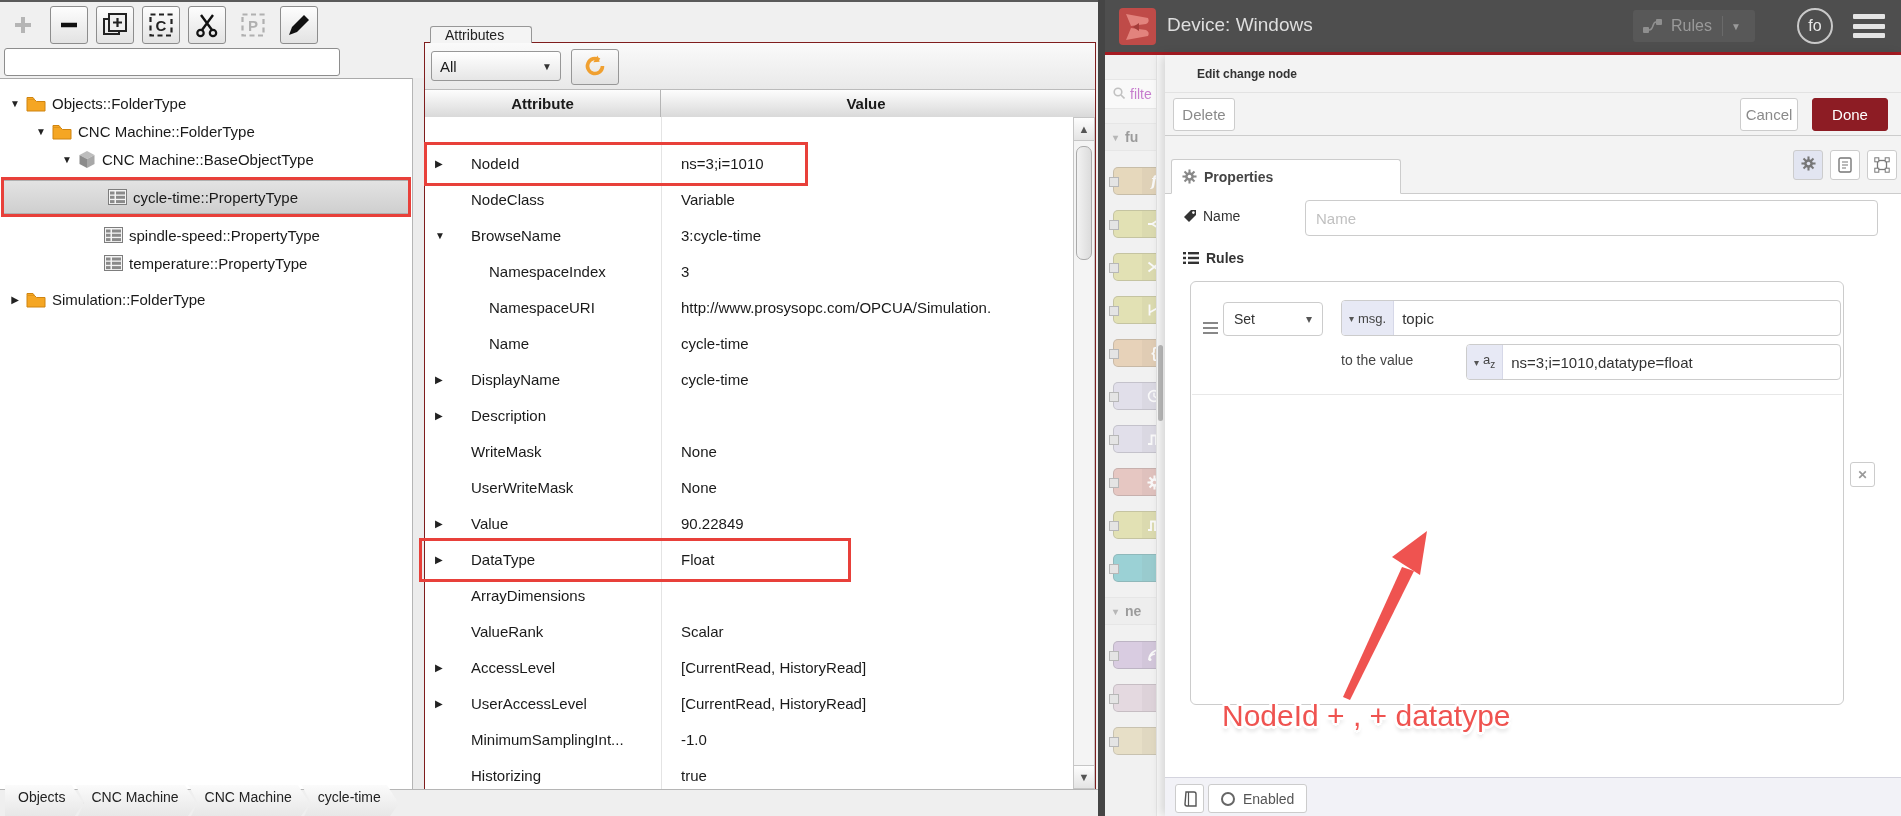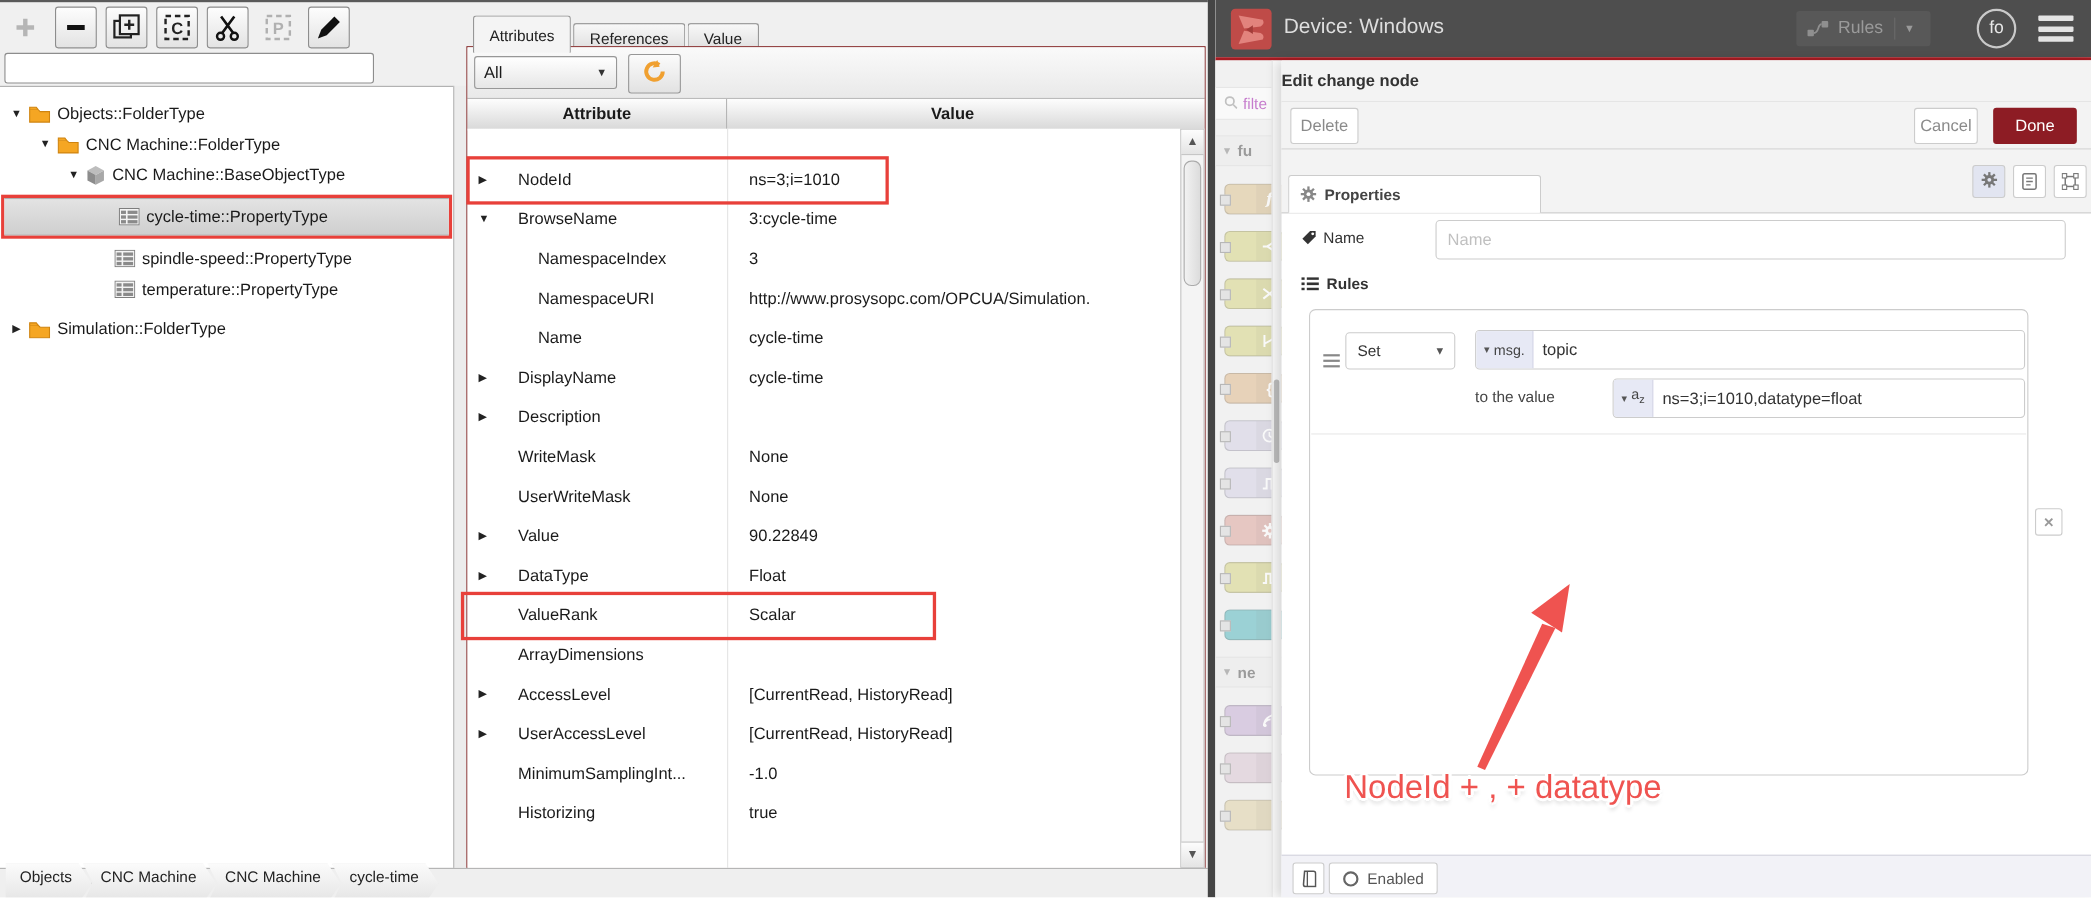--- a/index.html
+++ b/index.html
@@ -25,21 +25,21 @@
               border-left:1px solid #b5b5b5;border-right:1px solid #b5b5b5;}
   #tree{padding-top:10px;}
   .trow{display:flex;align-items:center;height:28px;white-space:nowrap;}
   .trow .exp{width:14px;font-size:10px;color:#222;text-align:center;flex:0 0 14px;}
   .trow .ticon{margin:0 6px 0 4px;display:flex;flex:0 0 auto;}
   .trow.gap{margin-top:8px;}
   .tree-redbox{border:3px solid #e8403a;margin:4px 1px;}
   .trow.sel{background:linear-gradient(#e3e3e3,#cfcfcf);border-top:1px solid #b0b0b0;border-bottom:1px solid #b0b0b0;height:32px;}
   
   #attrPanel{position:absolute;left:424px;top:8px;width:672px;bottom:26px;}
-  #attrTabs{position:absolute;left:6px;top:4px;height:33px;display:flex;}
+  #attrTabs{position:absolute;left:6px;top:16px;height:33px;display:flex;flex-direction:column;}
   .atab{padding:0 14px;display:flex;align-items:center;font-size:14px;
         background:linear-gradient(#f8f8f8,#dcdcdc);border:1px solid #979797;border-bottom:none;
         border-radius:3px 3px 0 0;margin-right:2px;height:26px;margin-top:7px;color:#222;}
   .atab.active{background:#f4f4f4;height:33px;margin-top:0;position:relative;z-index:2;}
   #attrBody{position:absolute;left:0;top:32px;right:0;bottom:0;background:#f2f2f2;border:1px solid #7f1d1d;box-sizing:border-box;}
   #filterBar{position:absolute;left:0;top:0;right:0;height:46px;background:linear-gradient(#fafafa,#e9e9e9);}
   #allSelect{position:absolute;left:6px;top:8px;width:130px;height:30px;background:linear-gradient(#ffffff,#e6e6e6);
              border:1px solid #979797;border-radius:3px;display:flex;align-items:center;padding:0 8px;box-sizing:border-box;}
   #allSelect .caret{margin-left:auto;font-size:10px;color:#333;}
   #refreshBtn{position:absolute;left:146px;top:6px;width:46px;height:34px;background:linear-gradient(#fbfbfb,#e2e2e2);
@@ -100,21 +100,21 @@
          border:1px solid rgba(0,0,0,0.25);box-sizing:border-box;}
   .pnode .port{position:absolute;left:-5px;top:9px;width:10px;height:10px;background:#d9d9d9;border:1px solid #888;box-sizing:border-box;}
   .pnode .nicon{position:absolute;right:0;top:0;bottom:0;width:24px;background:rgba(0,0,0,0.06);
                 display:flex;align-items:center;justify-content:center;color:#fff;font-weight:bold;}
   #palDim{position:absolute;inset:0;background:rgba(242,242,242,0.45);pointer-events:none;z-index:3;}
   #palScroll{position:absolute;right:0;top:0;width:8px;bottom:0;background:#fafafa;z-index:4;border-left:1px solid #e5e5e5;}
   #palScroll .pthumb{position:absolute;left:1px;width:5px;top:290px;height:76px;background:#bdbdbd;border-radius:3px;}
   
   #tray{position:absolute;left:60px;top:55px;right:0;bottom:0;background:#fff;box-shadow:-4px 0 10px rgba(0,0,0,0.15);z-index:10;}
   #trayTitle{height:37px;background:#f3f3f3;border-bottom:1px solid #e2e2e2;display:flex;align-items:center;
-             padding-left:0;font-weight:bold;font-size:15px;color:#333;}
+             padding-left:32px;font-weight:bold;font-size:12px;color:#333;}
   #trayBtns{height:42px;background:#f3f3f3;border-bottom:1px solid #ccc;position:relative;padding-left:40px;}
   .nrbtn{position:absolute;top:5px;height:33px;background:#fff;border:1px solid #ccc;border-radius:3px;
          display:flex;align-items:center;justify-content:center;font-size:15px;color:#8a8a8a;box-sizing:border-box;}
   #delBtn{left:8px;width:62px;}
   #cancelBtn{right:103px;width:58px;}
   #doneBtn{right:13px;width:76px;background:#8d1c24;border-color:#8d1c24;color:#fff;}
   #tabsRow{height:58px;background:#f3f3f3;position:relative;border-bottom:1px solid #ccc;box-sizing:border-box;}
   #propTab{position:absolute;left:6px;bottom:-1px;width:230px;height:35px;background:#fff;border:1px solid #ccc;
            border-bottom:1px solid #fff;border-radius:3px 3px 0 0;display:flex;align-items:center;padding-left:10px;
            font-weight:bold;color:#444;box-sizing:border-box;}
@@ -356,20 +356,25 @@
         </div>
         <div id="attrTable">
           <div id="colDiv" style="top:0;"></div>
           <div id="attrRows">
               <div class="arow">
                 <span class="arr">▶</span>
                 <span class="alabel">NodeId</span>
                 <span class="aval">ns=3;i=1010</span>
               </div>
               <div class="arow">
+                <span class="arr"></span>
+                <span class="alabel">NodeClass</span>
+                <span class="aval">Variable</span>
+              </div>
+              <div class="arow">
                 <span class="arr">▼</span>
                 <span class="alabel">BrowseName</span>
                 <span class="aval">3:cycle-time</span>
               </div>
               <div class="arow ind1">
                 <span class="arr"></span>
                 <span class="alabel">NamespaceIndex</span>
                 <span class="aval">3</span>
               </div>
               <div class="arow ind1">
@@ -407,27 +412,27 @@
                 <span class="alabel">Value</span>
                 <span class="aval">90.22849</span>
               </div>
               <div class="arow">
                 <span class="arr">▶</span>
                 <span class="alabel">DataType</span>
                 <span class="aval">Float</span>
               </div>
               <div class="arow">
                 <span class="arr"></span>
+                <span class="alabel">ArrayDimensions</span>
+                <span class="aval"></span>
+              </div>
+              <div class="arow">
+                <span class="arr"></span>
                 <span class="alabel">ValueRank</span>
                 <span class="aval">Scalar</span>
-              </div>
-              <div class="arow">
-                <span class="arr"></span>
-                <span class="alabel">ArrayDimensions</span>
-                <span class="aval"></span>
               </div>
               <div class="arow">
                 <span class="arr">▶</span>
                 <span class="alabel">AccessLevel</span>
                 <span class="aval">[CurrentRead, HistoryRead]</span>
               </div>
               <div class="arow">
                 <span class="arr">▶</span>
                 <span class="alabel">UserAccessLevel</span>
                 <span class="aval">[CurrentRead, HistoryRead]</span>

